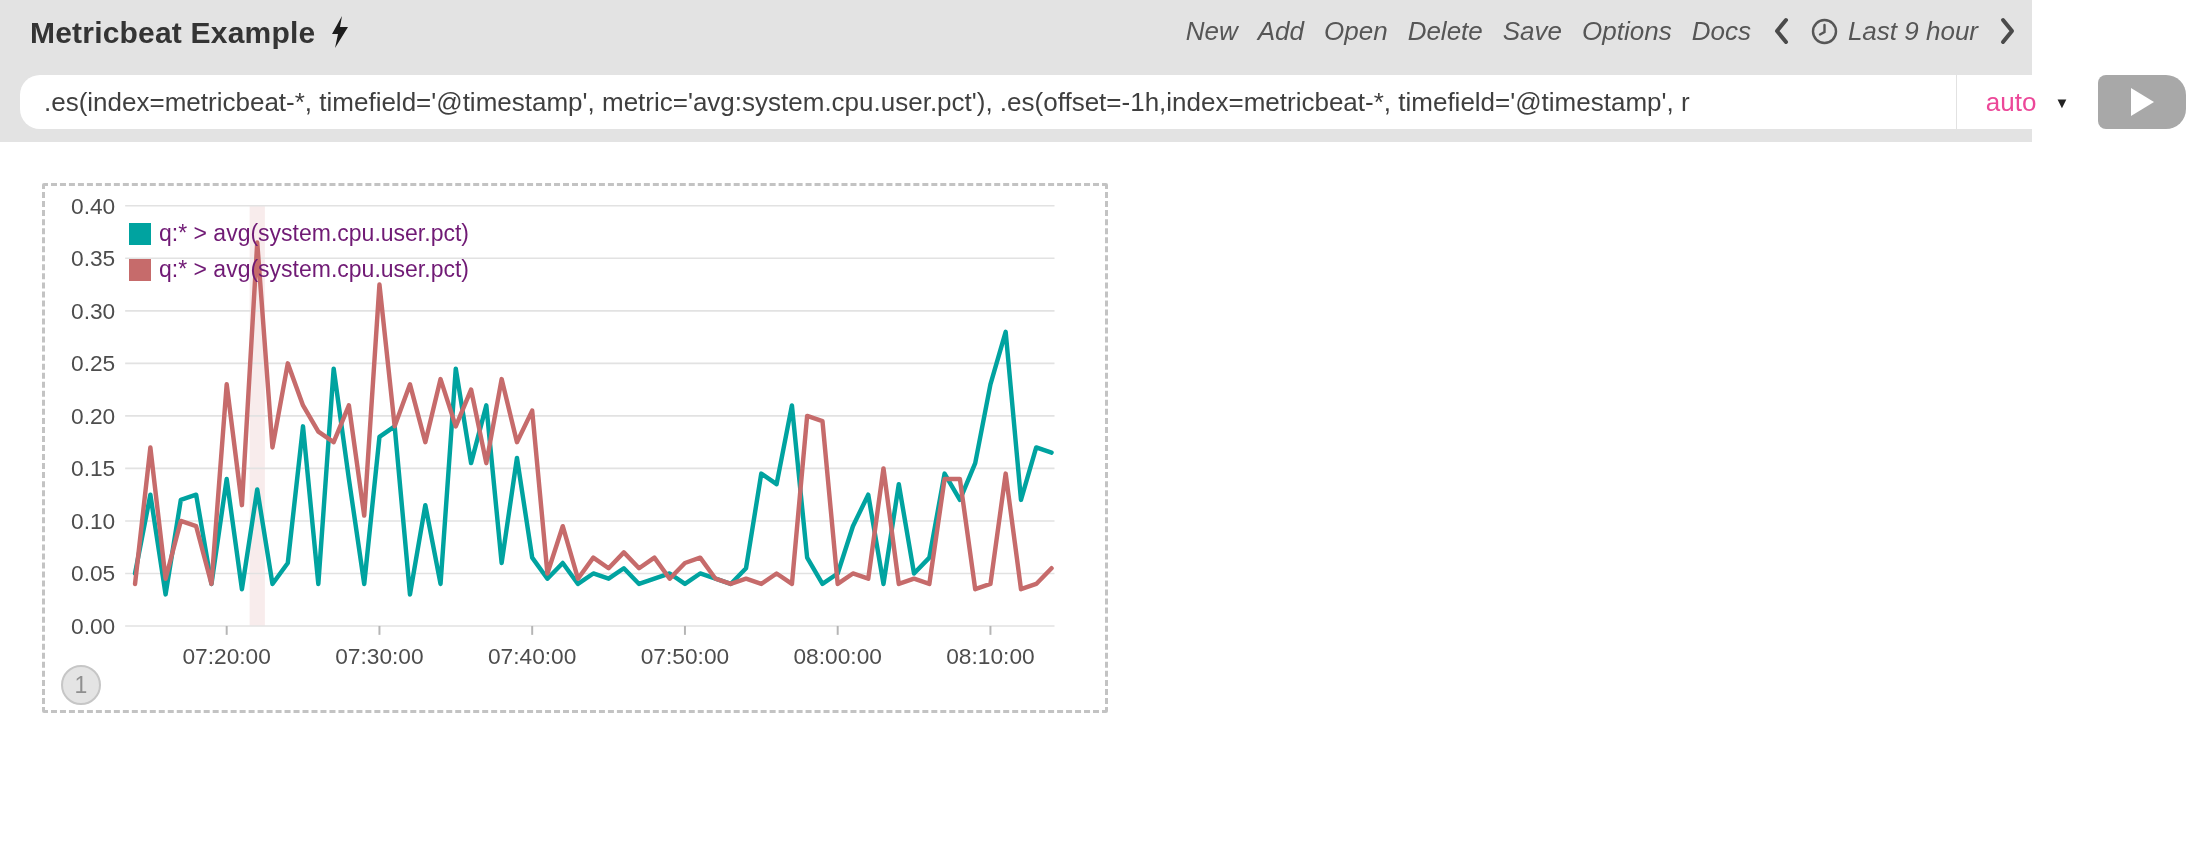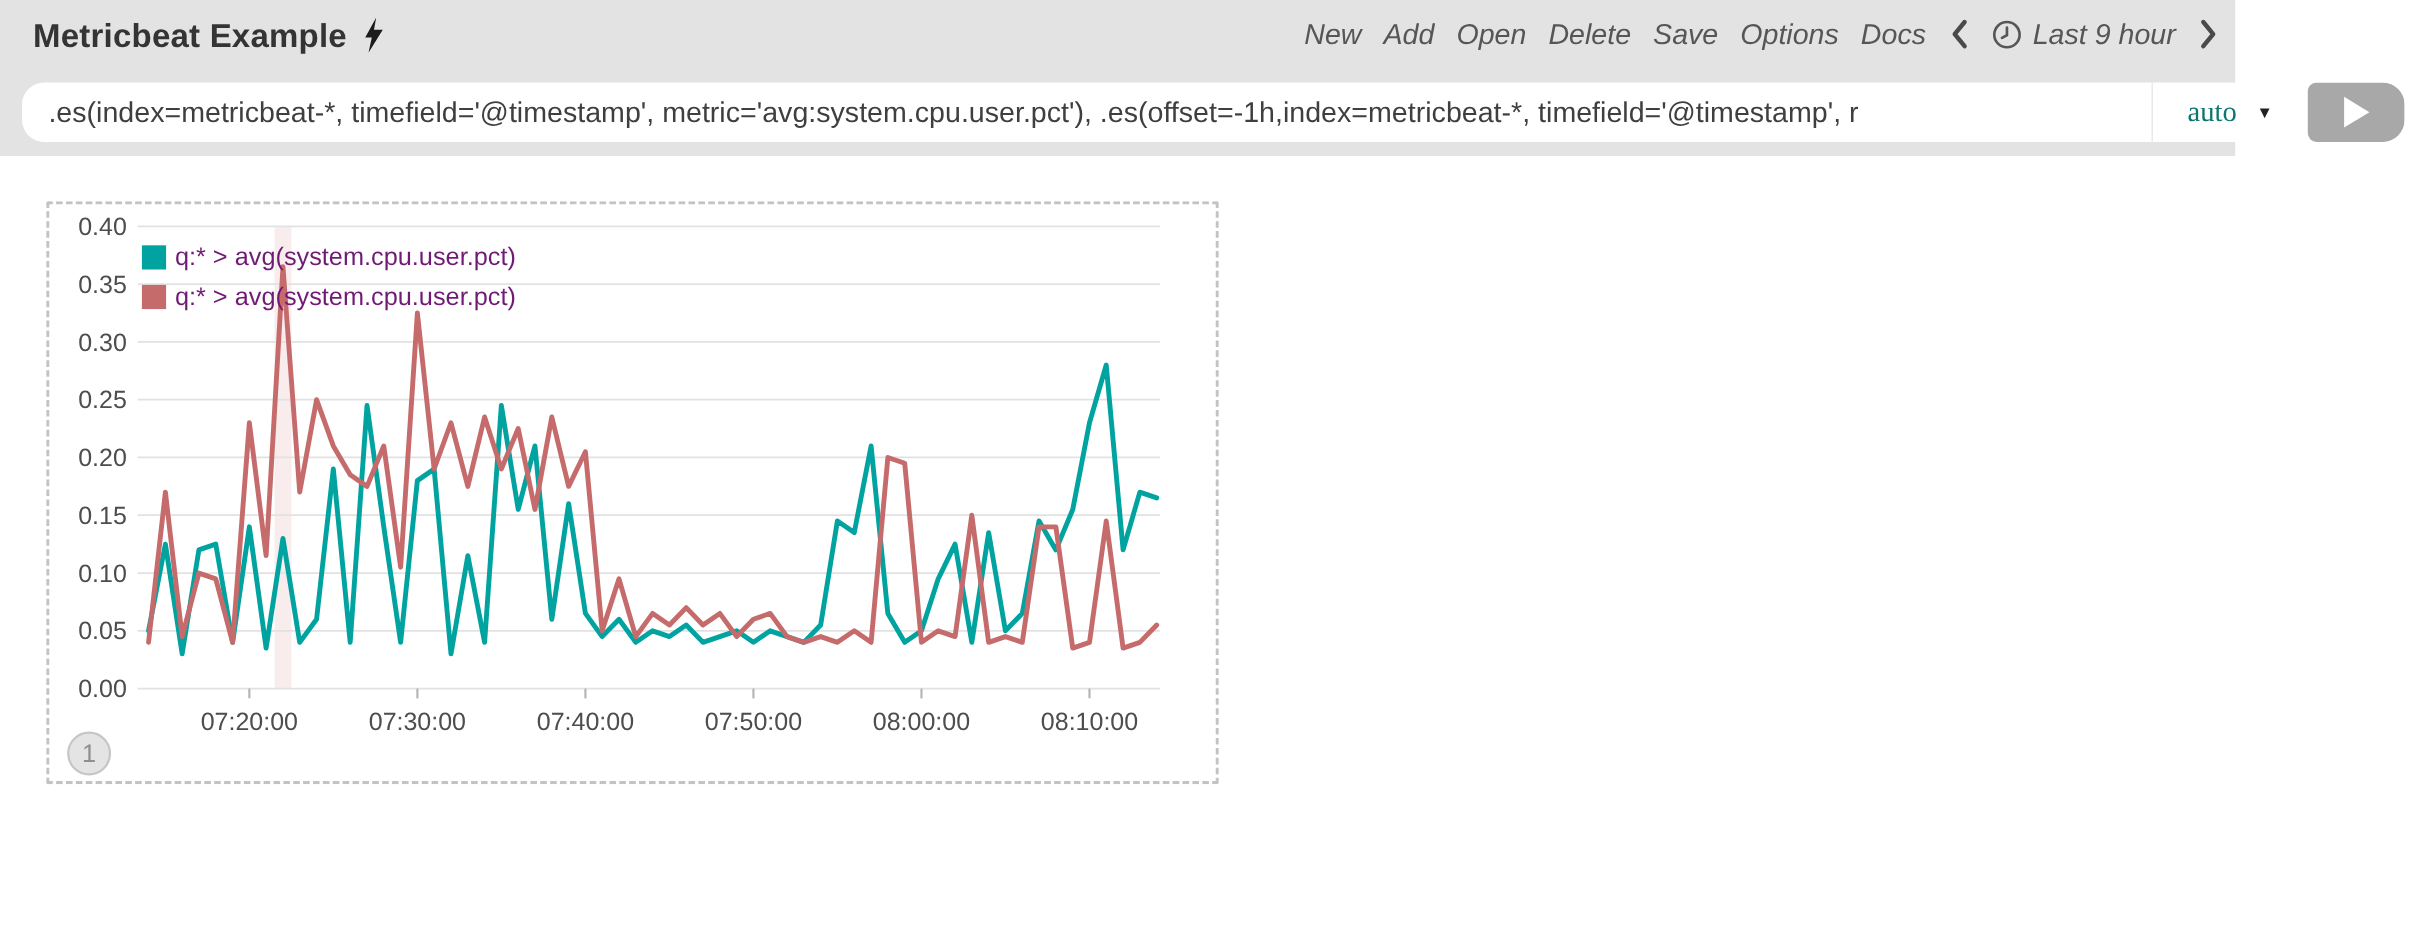--- a/index.html
+++ b/index.html
@@ -18,21 +18,21 @@
   .timepicker { display:flex; align-items:center; gap:10px; font-size:26px; color:#565656; cursor:pointer; }
 
   
   .query-bar { position:absolute; left:20px; top:75px; width:2166px; height:54px;
                background:#ffffff; border-radius:20px; display:flex; align-items:stretch; overflow:hidden; }
   .query-input { flex:1; border:none; outline:none; background:transparent;
                  font-family:"Liberation Sans","DejaVu Sans",sans-serif;
                  font-size:26px; color:#3f3f3f; padding:0 16px 0 24px; white-space:nowrap; overflow:hidden; }
   .interval-wrap { width:142px; display:flex; align-items:center; justify-content:center; gap:18px;
                    border-left:1px solid #e2e2e2; cursor:pointer; }
-  .interval-label { font-size:26px; color:#0f766e;font-family:Liberation Serif, serif; }
+  .interval-label { font-size:26px; color:#ec4899; }
   .interval-caret { font-size:15px; color:#222; }
   .play-btn { width:88px; background:#a8a8a8; border:none; border-radius:8px; cursor:pointer;
               display:flex; align-items:center; justify-content:center; }
 
   
   .content { position:absolute; left:0; top:142px; width:2200px; height:708px; background:#ffffff; }
   .panel { position:absolute; left:42px; top:41px; width:1066px; height:530px;
            border:3px dashed #c3c3c3; border-radius:2px; background:#ffffff; }
   .chart-svg { position:absolute; left:0; top:0; width:100%; height:100%; }
 

